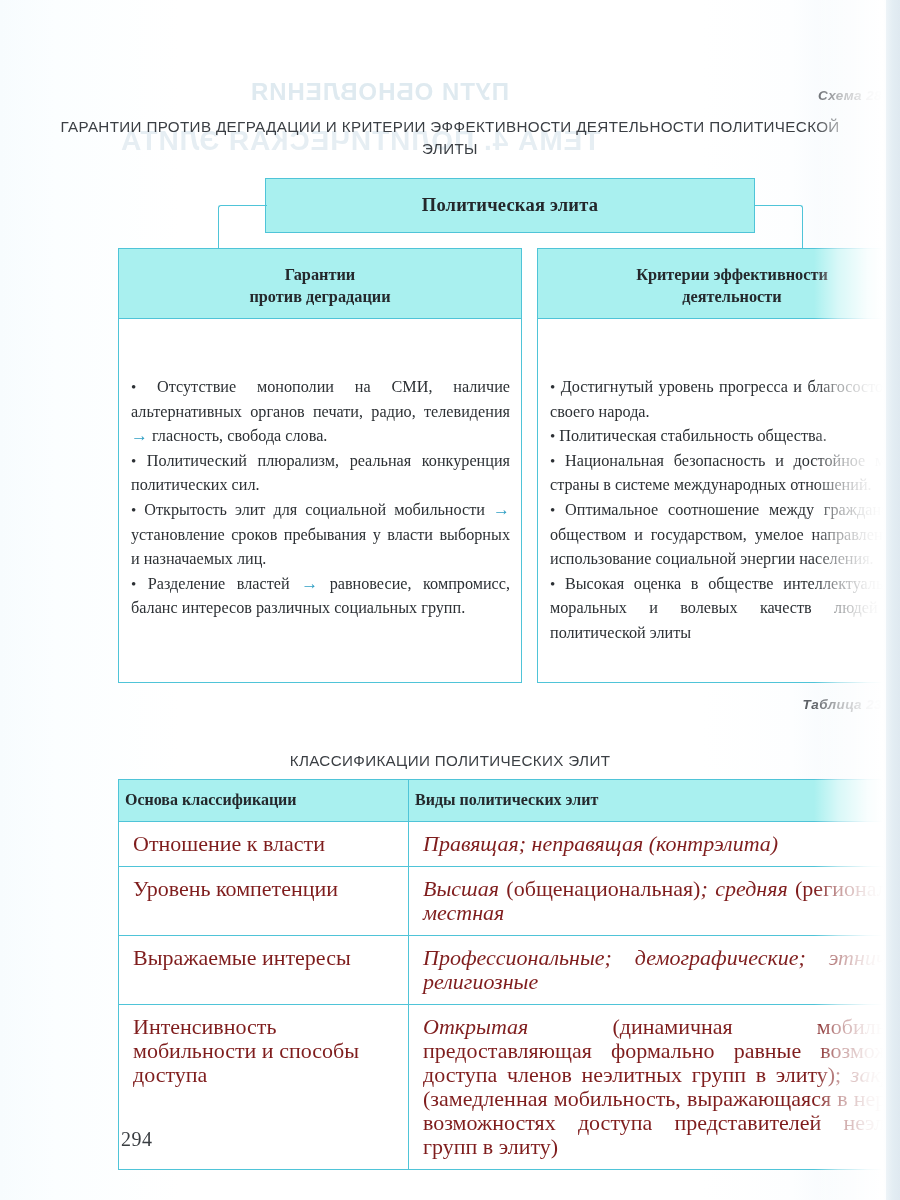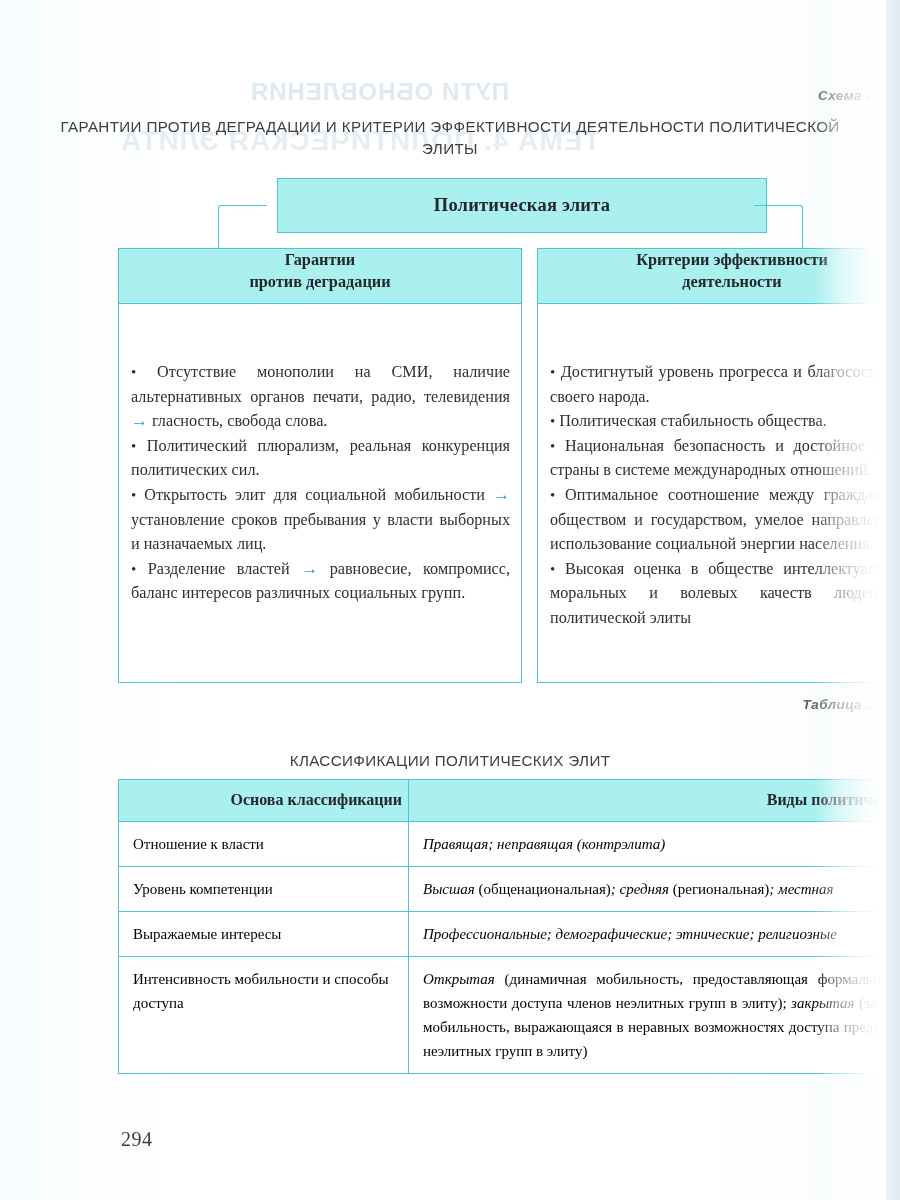--- a/index.html
+++ b/index.html
@@ -65,21 +65,21 @@
   
   .diagram{position:absolute;left:0;top:0;width:900px;height:700px;z-index:10;}
 
   .box{
     position:absolute;box-sizing:border-box;
     border:1.4px solid #4fc4d8;
     background:#a9f0ef;
   }
   .topbox{
     left:265px;top:178px;width:490px;height:55px;
-    display:flex;align-items:center;justify-content:center;margin-left:12px;
+    display:flex;align-items:center;justify-content:center;
   }
   .topbox .lbl{
     font-family:"Liberation Serif", serif;font-weight:bold;
     font-size:18.5px;color:#24282c;letter-spacing:.2px;
   }
 
   .connector{position:absolute;border-color:#4fc4d8;border-style:solid;}
   
   .conn-left{
     left:218px;top:205px;width:48px;height:45px;
@@ -96,21 +96,21 @@
     border:1.4px solid #4fc4d8;background:#ffffff;
   }
   .panel-left{left:118px;top:248px;width:404px;height:435px;}
   .panel-right{left:537px;top:248px;width:390px;height:435px;}
 
   .panel-head{
     background:#a9f0ef;border-bottom:1.4px solid #4fc4d8;
     text-align:center;
     font-family:"Liberation Serif", serif;font-weight:bold;
     font-size:16.3px;color:#24282c;line-height:22px;
-    padding:0 6px 10px;box-sizing:border-box;
+    padding:15px 6px 10px;box-sizing:border-box;
   }
   .panel-body{
     padding:8px 11px 6px 12px;box-sizing:border-box;
     font-family:"Liberation Serif", serif;
     font-size:16.2px;color:#2c3034;line-height:24.6px;margin-top:48px;
   }
   .panel-body p{margin:0;text-align:justify;text-justify:inter-word;}
   .panel-body p .bullet{font-size:15px;}
   .arrow{color:#2f9fc4;font-size:17px;}
 
@@ -121,26 +121,26 @@
     table-layout:fixed;
   }
   .tbl th,.tbl td{
     border:1.3px solid #4fc4d8;
     vertical-align:top;box-sizing:border-box;
   }
   .tbl th{
     background:#a9f0ef;
     font-family:"Liberation Serif", serif;font-weight:bold;
     font-size:16px;color:#24282c;
-    text-align:right;padding:11px 6px 12px;
+    text-align:left;padding:11px 6px 12px;
   }
   .tbl td{
     background:#ffffff;
     font-family:"Liberation Serif", serif;
-    font-size:15px;color:#000000;line-height:24px;
+    font-size:22px;color:#7f1d1d;line-height:24px;
     padding:10px 12px 10px 14px;
   }
   .col-a{width:290px;}
   .col-b{width:548px;}
   .tbl td.c-a{font-style:normal;}
   .tbl td.c-b{font-style:italic;text-align:justify;text-justify:inter-word;}
   .tbl td.c-b .rom{font-style:normal;}
 
   
   .folio{

